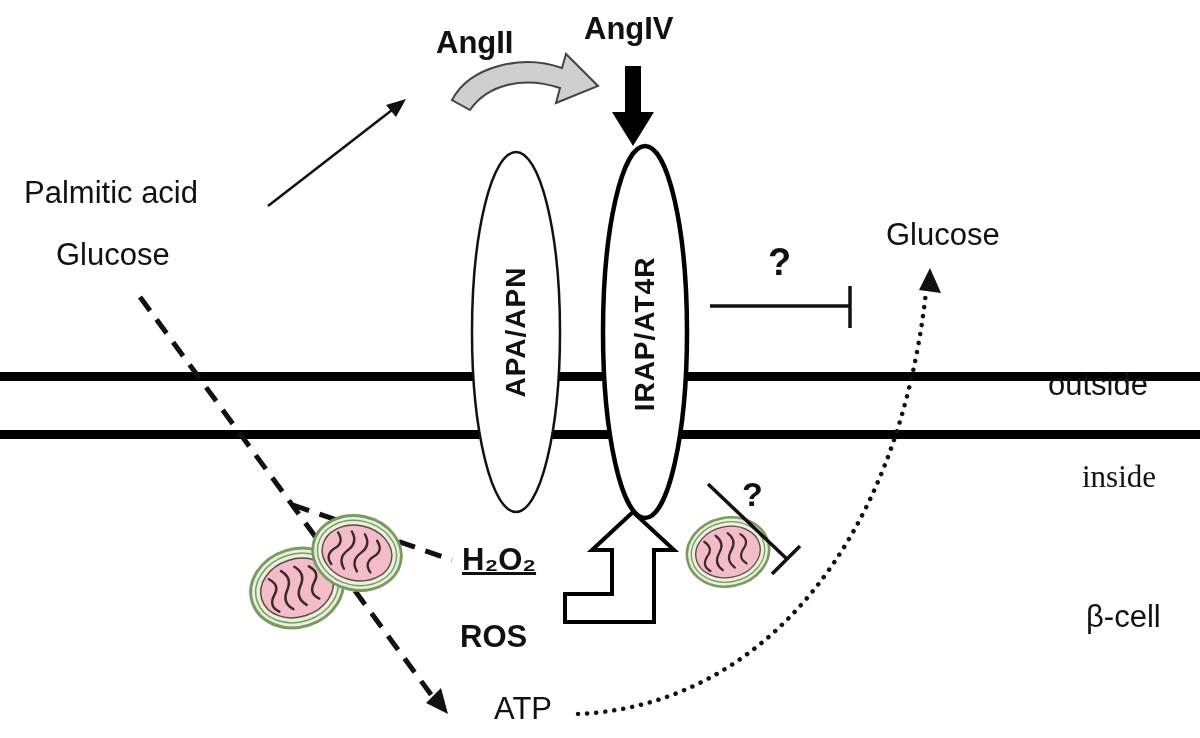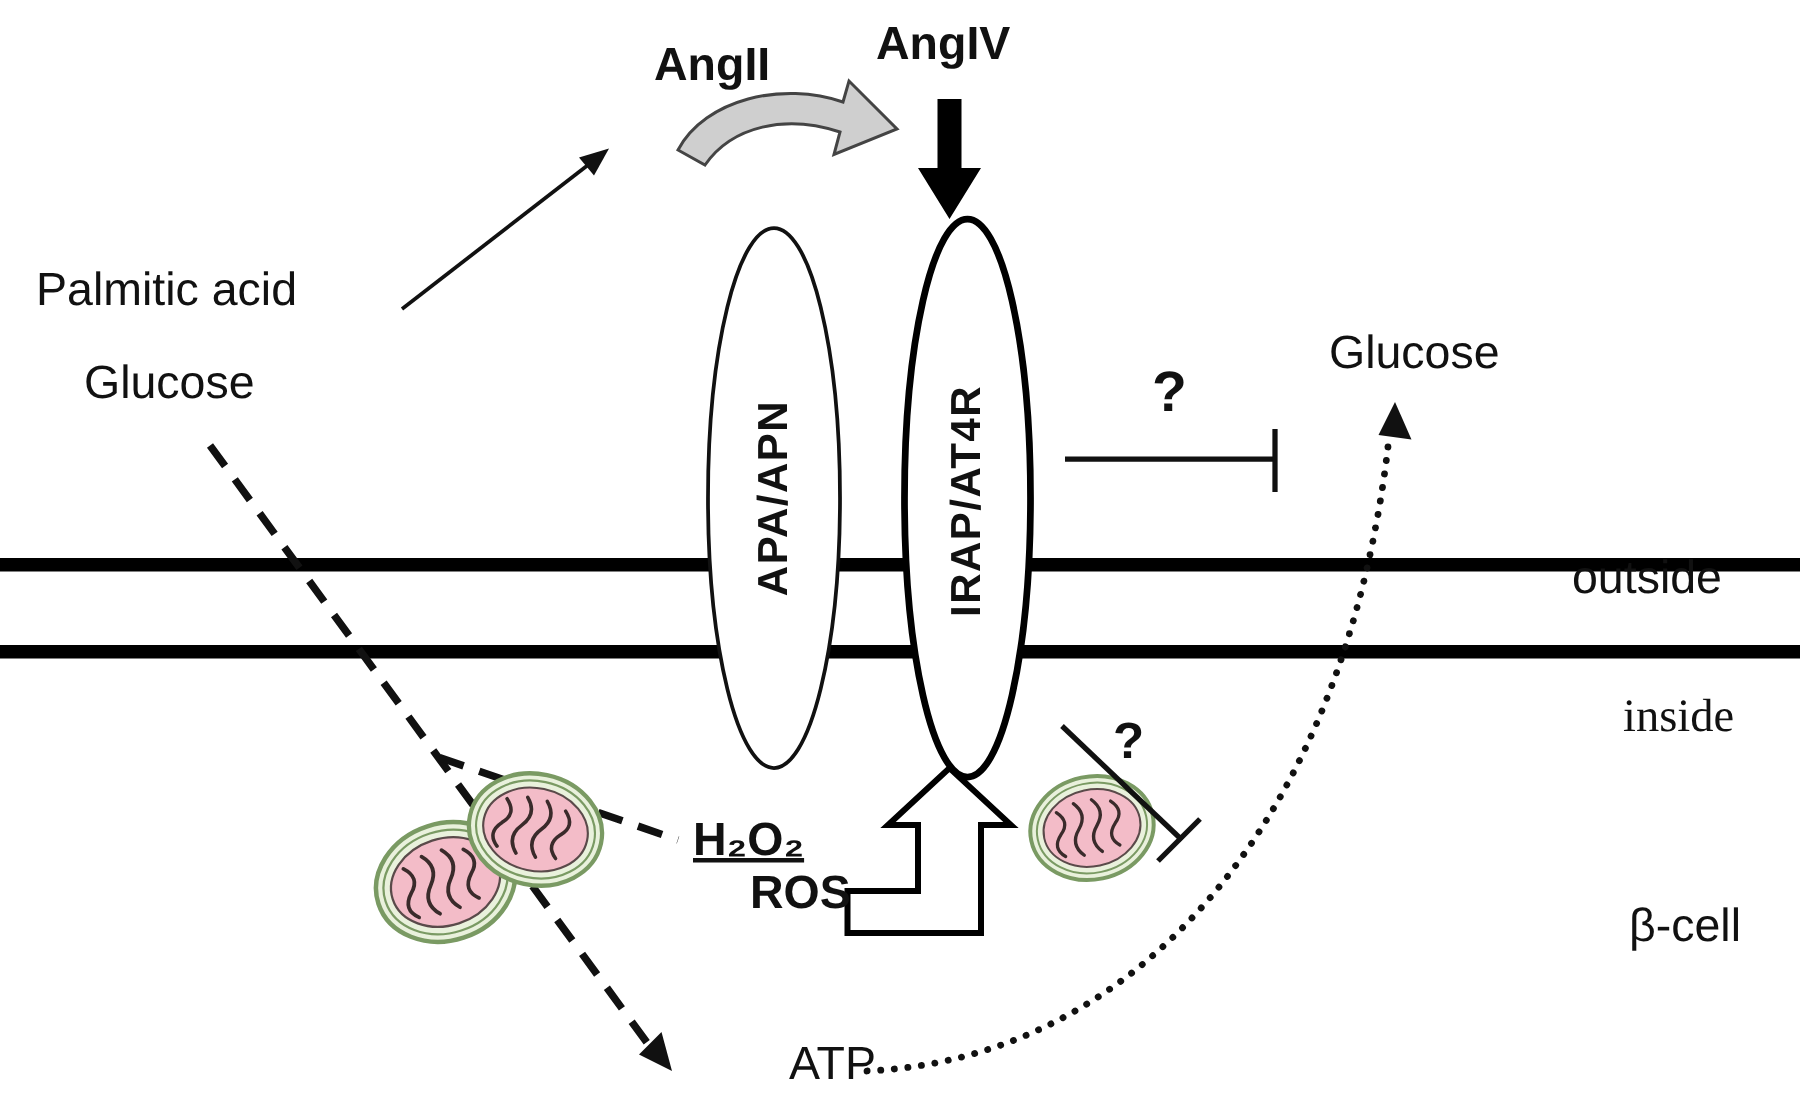--- a/index.html
+++ b/index.html
@@ -91,18 +91,18 @@
   <div class="lbl rot" style="left:645px;top:334px;">IRAP/AT4R</div>
 
   <div class="lbl" style="left:886px;top:218px;">Glucose</div>
   <div class="lbl" style="left:1048px;top:320px;margin-top:48px;">outside</div>
   <div class="lbl" style="left:1082px;top:460px;font-family:Liberation Serif, serif;">inside</div>
 
   <div class="lbl q" style="left:768px;top:242px;">?</div>
   <div class="lbl q" style="left:742px;top:476px;font-size:34px;">?</div>
 
   <div class="lbl bold" style="left:462px;top:543px;text-decoration:underline;">H₂O₂</div>
-  <div class="lbl bold" style="left:460px;top:578px;margin-left:40px;">ROS</div>
+  <div class="lbl bold" style="left:460px;top:620px;">ROS</div>
 
-  <div class="lbl" style="left:494px;top:692px;margin-left:32px;">ATP</div>
+  <div class="lbl" style="left:494px;top:692px;">ATP</div>
   <div class="lbl" style="left:1086px;top:600px;">β-cell</div>
 
 </div>
 
 </body></html>

